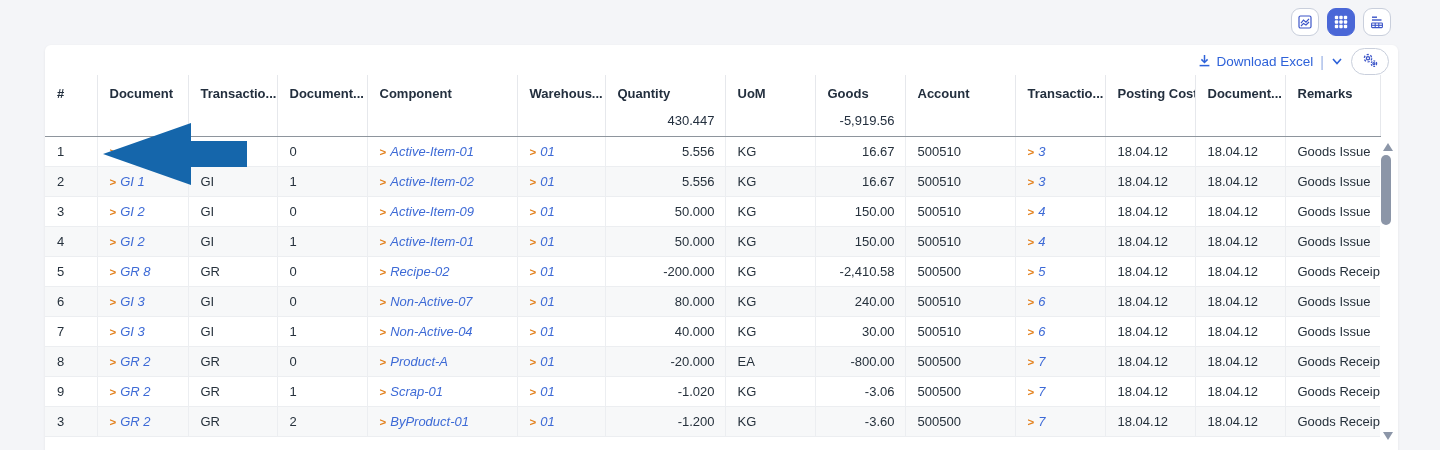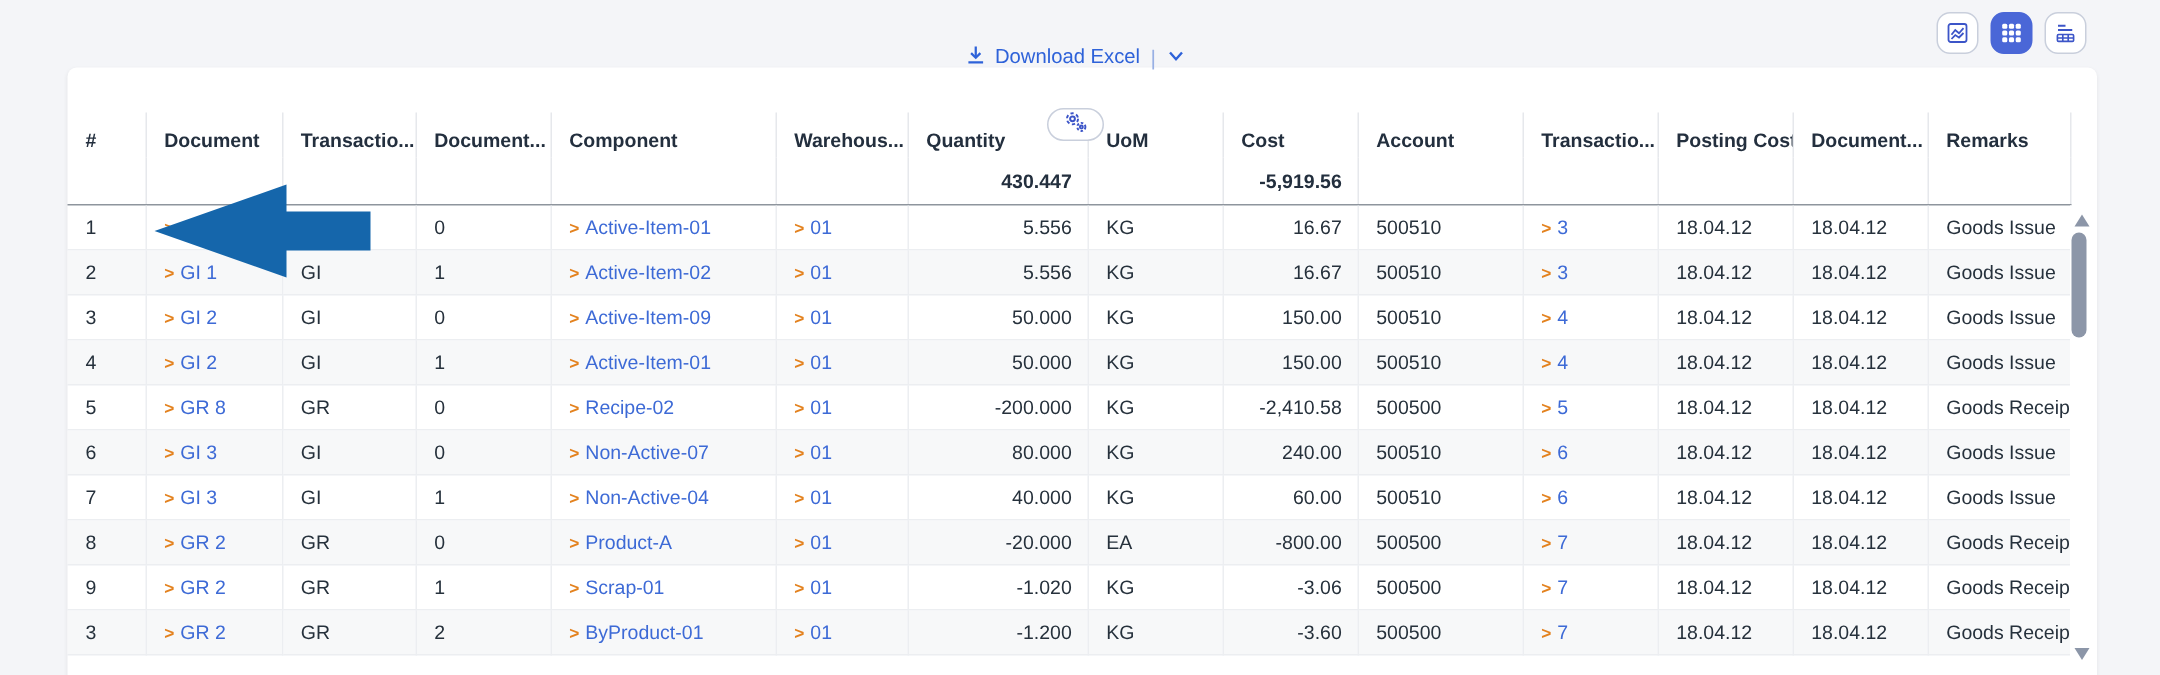--- a/index.html
+++ b/index.html
@@ -23,23 +23,22 @@
     background:#fff;display:flex;align-items:center;justify-content:center;padding:0;cursor:pointer;
   }
   .vs-btn.selected{background:var(--accent-blue);border-color:var(--accent-blue);}
   .vs-btn svg{display:block;}
   
   .card{
     position:absolute;left:45px;top:45px;width:1353px;height:470px;background:#fff;
     border-radius:6px 6px 0 0;box-shadow:0 1px 3px rgba(0,0,0,.07);
   }
   .toolbar{
-    height:30px;display:flex;justify-content:center;align-items:center;gap:26px;
+    height:30px;display:flex;justify-content:flex-end;align-items:center;gap:8px;
     padding:3px 9px 0 0;
-    flex-direction:column;
   }
   .dl-link{
     display:flex;align-items:center;gap:6px;color:var(--download-blue);
     font-size:13.5px;text-decoration:none;cursor:pointer;
   }
   .dl-sep{color:#98b0e4;margin:0 1px;font-size:14px;}
   .gear-btn{
     width:38px;height:27px;border-radius:14px;border:1px solid var(--button-border);
     background:#fff;display:flex;align-items:center;justify-content:center;padding:0;cursor:pointer;
   }
@@ -47,27 +46,27 @@
   table{border-collapse:collapse;table-layout:fixed;width:1335px;font-size:13px;}
   th,td{
     padding:0 8px 0 12px;white-space:nowrap;overflow:hidden;
     border-right:1px solid var(--grid-line);vertical-align:middle;
   }
   thead tr.labels th{
     height:30px;text-align:left;font-weight:700;color:var(--header-text);
     border-right:1px solid #e6e8ec;padding-top:6px;
   }
   thead tr.totals td{
-    height:31px;font-weight:700;color:var(--header-text);
+    height:31px;font-weight:400;color:var(--header-text);
     border-right:1px solid #e6e8ec;border-bottom:1px solid var(--header-line);
   }
   tbody td{height:30px;border-bottom:1px solid var(--grid-line);}
   tbody tr:nth-child(even) td{background:var(--zebra);}
   .num{text-align:right;padding-right:10px;}
-  a.cell-link{color:var(--link-blue);text-decoration:none;cursor:pointer;}
+  a.cell-link{color:var(--link-blue);text-decoration:none;cursor:pointer;font-style:italic;}
   .chev{color:var(--chevron-orange);font-weight:700;font-size:11.5px;margin-right:4px;}
   
   .vscroll{position:absolute;top:92px;right:2px;width:16px;height:313px;background:#fff;}
   .sb-up,.sb-down{position:absolute;left:3px;width:0;height:0;border-left:5px solid transparent;border-right:5px solid transparent;cursor:pointer;}
   .sb-up{top:6px;border-bottom:8px solid var(--scroll-thumb);}
   .sb-down{bottom:10px;border-top:8px solid var(--scroll-thumb);}
   .sb-thumb{position:absolute;top:18px;left:1px;width:10px;height:70px;border-radius:5px;background:var(--scroll-thumb);cursor:grab;}
   
   .annot-arrow{position:absolute;left:100px;top:118px;z-index:50;pointer-events:none;}
 </style>
@@ -167,21 +166,21 @@
         <thead>
           <tr class="labels">
             <th>#</th>
             <th>Document</th>
             <th>Transactio...</th>
             <th>Document...</th>
             <th>Component</th>
             <th>Warehous...</th>
             <th class="num">Quantity</th>
             <th>UoM</th>
-            <th class="num">Cost</th>
+            <th class="num">Goods</th>
             <th>Account</th>
             <th>Transactio...</th>
             <th>Posting Cost</th>
             <th>Document...</th>
             <th>Remarks</th>
           </tr>
           <tr class="totals">
             <td></td>
             <td></td>
             <td></td>
@@ -297,21 +296,21 @@
           </tr>
           <tr>
             <td>7</td>
             <td><span class="chev">&gt;</span><a class="cell-link">GI 3</a></td>
             <td>GI</td>
             <td>1</td>
             <td><span class="chev">&gt;</span><a class="cell-link">Non-Active-04</a></td>
             <td><span class="chev">&gt;</span><a class="cell-link">01</a></td>
             <td class="num">40.000</td>
             <td>KG</td>
-            <td class="num">60.00</td>
+            <td class="num">30.00</td>
             <td>500510</td>
             <td><span class="chev">&gt;</span><a class="cell-link">6</a></td>
             <td>18.04.12</td>
             <td>18.04.12</td>
             <td>Goods Issue</td>
           </tr>
           <tr>
             <td>8</td>
             <td><span class="chev">&gt;</span><a class="cell-link">GR 2</a></td>
             <td>GR</td>

